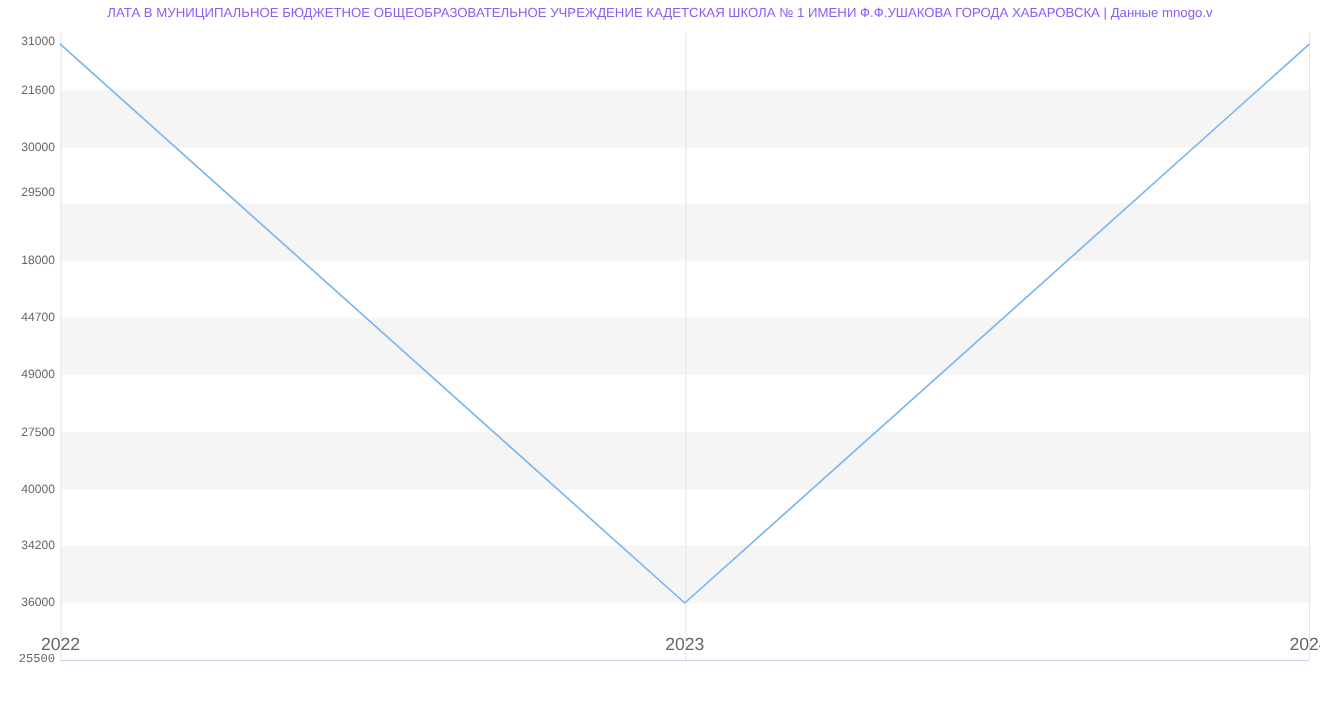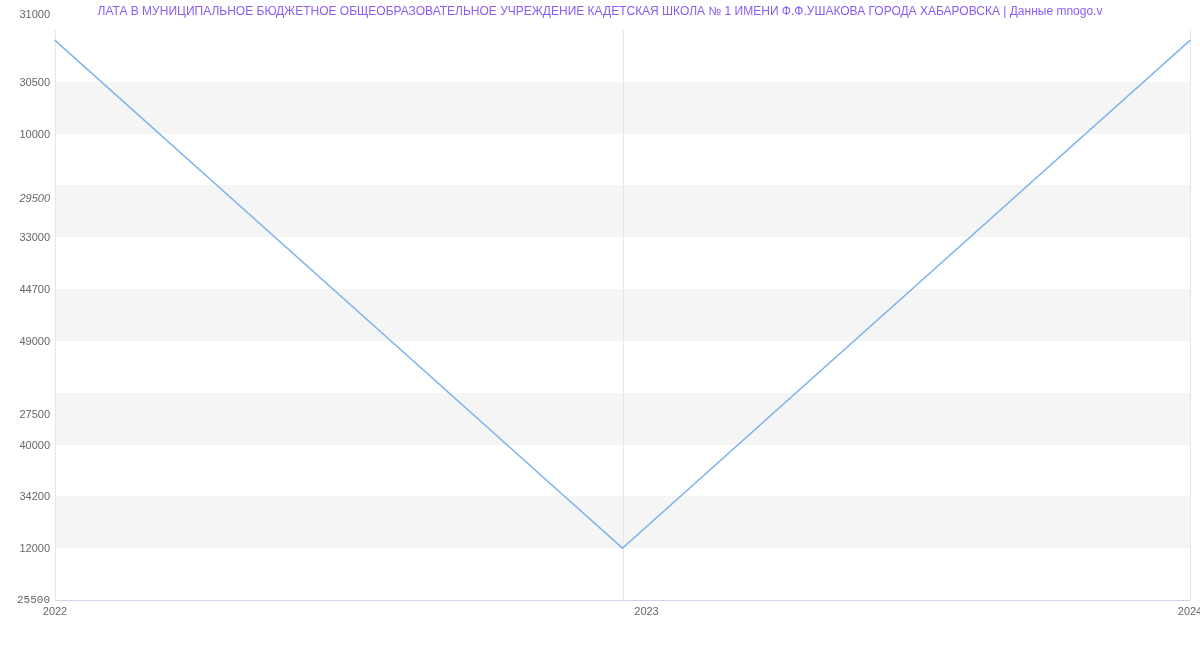--- a/index.html
+++ b/index.html
@@ -56,23 +56,23 @@
     position: absolute;
     right: calc(100% - 50px);
     transform: translateY(-50%);
     font-size: 11px;
     color: #666;
     text-align: right;
     width: 45px;
   }
   .x-tick {
     position: absolute;
-    top: 605px;
+    top: 578px;
     transform: translateX(-50%);
-    font-size: 11px;
+    font-size: 16px;
     color: #666;
     text-align: center;
   }
   svg.line-svg {
     position: absolute;
     left: 0;
     top: 0;
     width: 100%;
     height: 100%;
     overflow: visible;
@@ -103,27 +103,27 @@
       <div class="grid-line-v" style="left: 567.5px;"></div>
       <div class="grid-line-v" style="left: 1135px;"></div>
       <svg class="line-svg" preserveAspectRatio="none" viewBox="0 0 1135 570">
       <polyline class="data-line" id="series-line" points="0,10.363636363636374 567.5,518.1818181818181 1135,10.363636363636374"></polyline>
     </svg>
   </div>
 
   <div class="axis-line" style="left:55px; top:600px; width:1135px; height:1px;"></div>
 
 <div class="y-tick" style="top: 600px; font-family: Liberation Mono, monospace;">25500</div>
-    <div class="y-tick" style="top: 548.182px;">12000</div>
+    <div class="y-tick" style="top: 548.182px;">36000</div>
     <div class="y-tick" style="top: 496.364px;">34200</div>
     <div class="y-tick" style="top: 444.545px;">40000</div>
-    <div class="y-tick" style="top: 392.727px; margin-top: 21px;">27500</div>
+    <div class="y-tick" style="top: 392.727px;">27500</div>
     <div class="y-tick" style="top: 340.909px;">49000</div>
     <div class="y-tick" style="top: 289.091px;">44700</div>
-    <div class="y-tick" style="top: 237.273px;">33000</div>
-    <div class="y-tick" style="top: 198px; font-style: italic;">29500</div>
-    <div class="y-tick" style="top: 133.636px;">10000</div>
-    <div class="y-tick" style="top: 81.8182px;">30500</div>
-    <div class="y-tick" style="top: 14px;">31000</div>
+    <div class="y-tick" style="top: 237.273px;">18000</div>
+    <div class="y-tick" style="top: 175px;">29500</div>
+    <div class="y-tick" style="top: 133.636px;">30000</div>
+    <div class="y-tick" style="top: 81.8182px;">21600</div>
+    <div class="y-tick" style="top: 38px;">31000</div>
     <div class="x-tick" style="left: 55px;">2022</div>
-    <div class="x-tick" style="left: 622.5px; margin-left: 24px;">2023</div>
+    <div class="x-tick" style="left: 622.5px;">2023</div>
     <div class="x-tick" style="left: 1190px;">2024</div>
   </div>
 
 </body></html>

